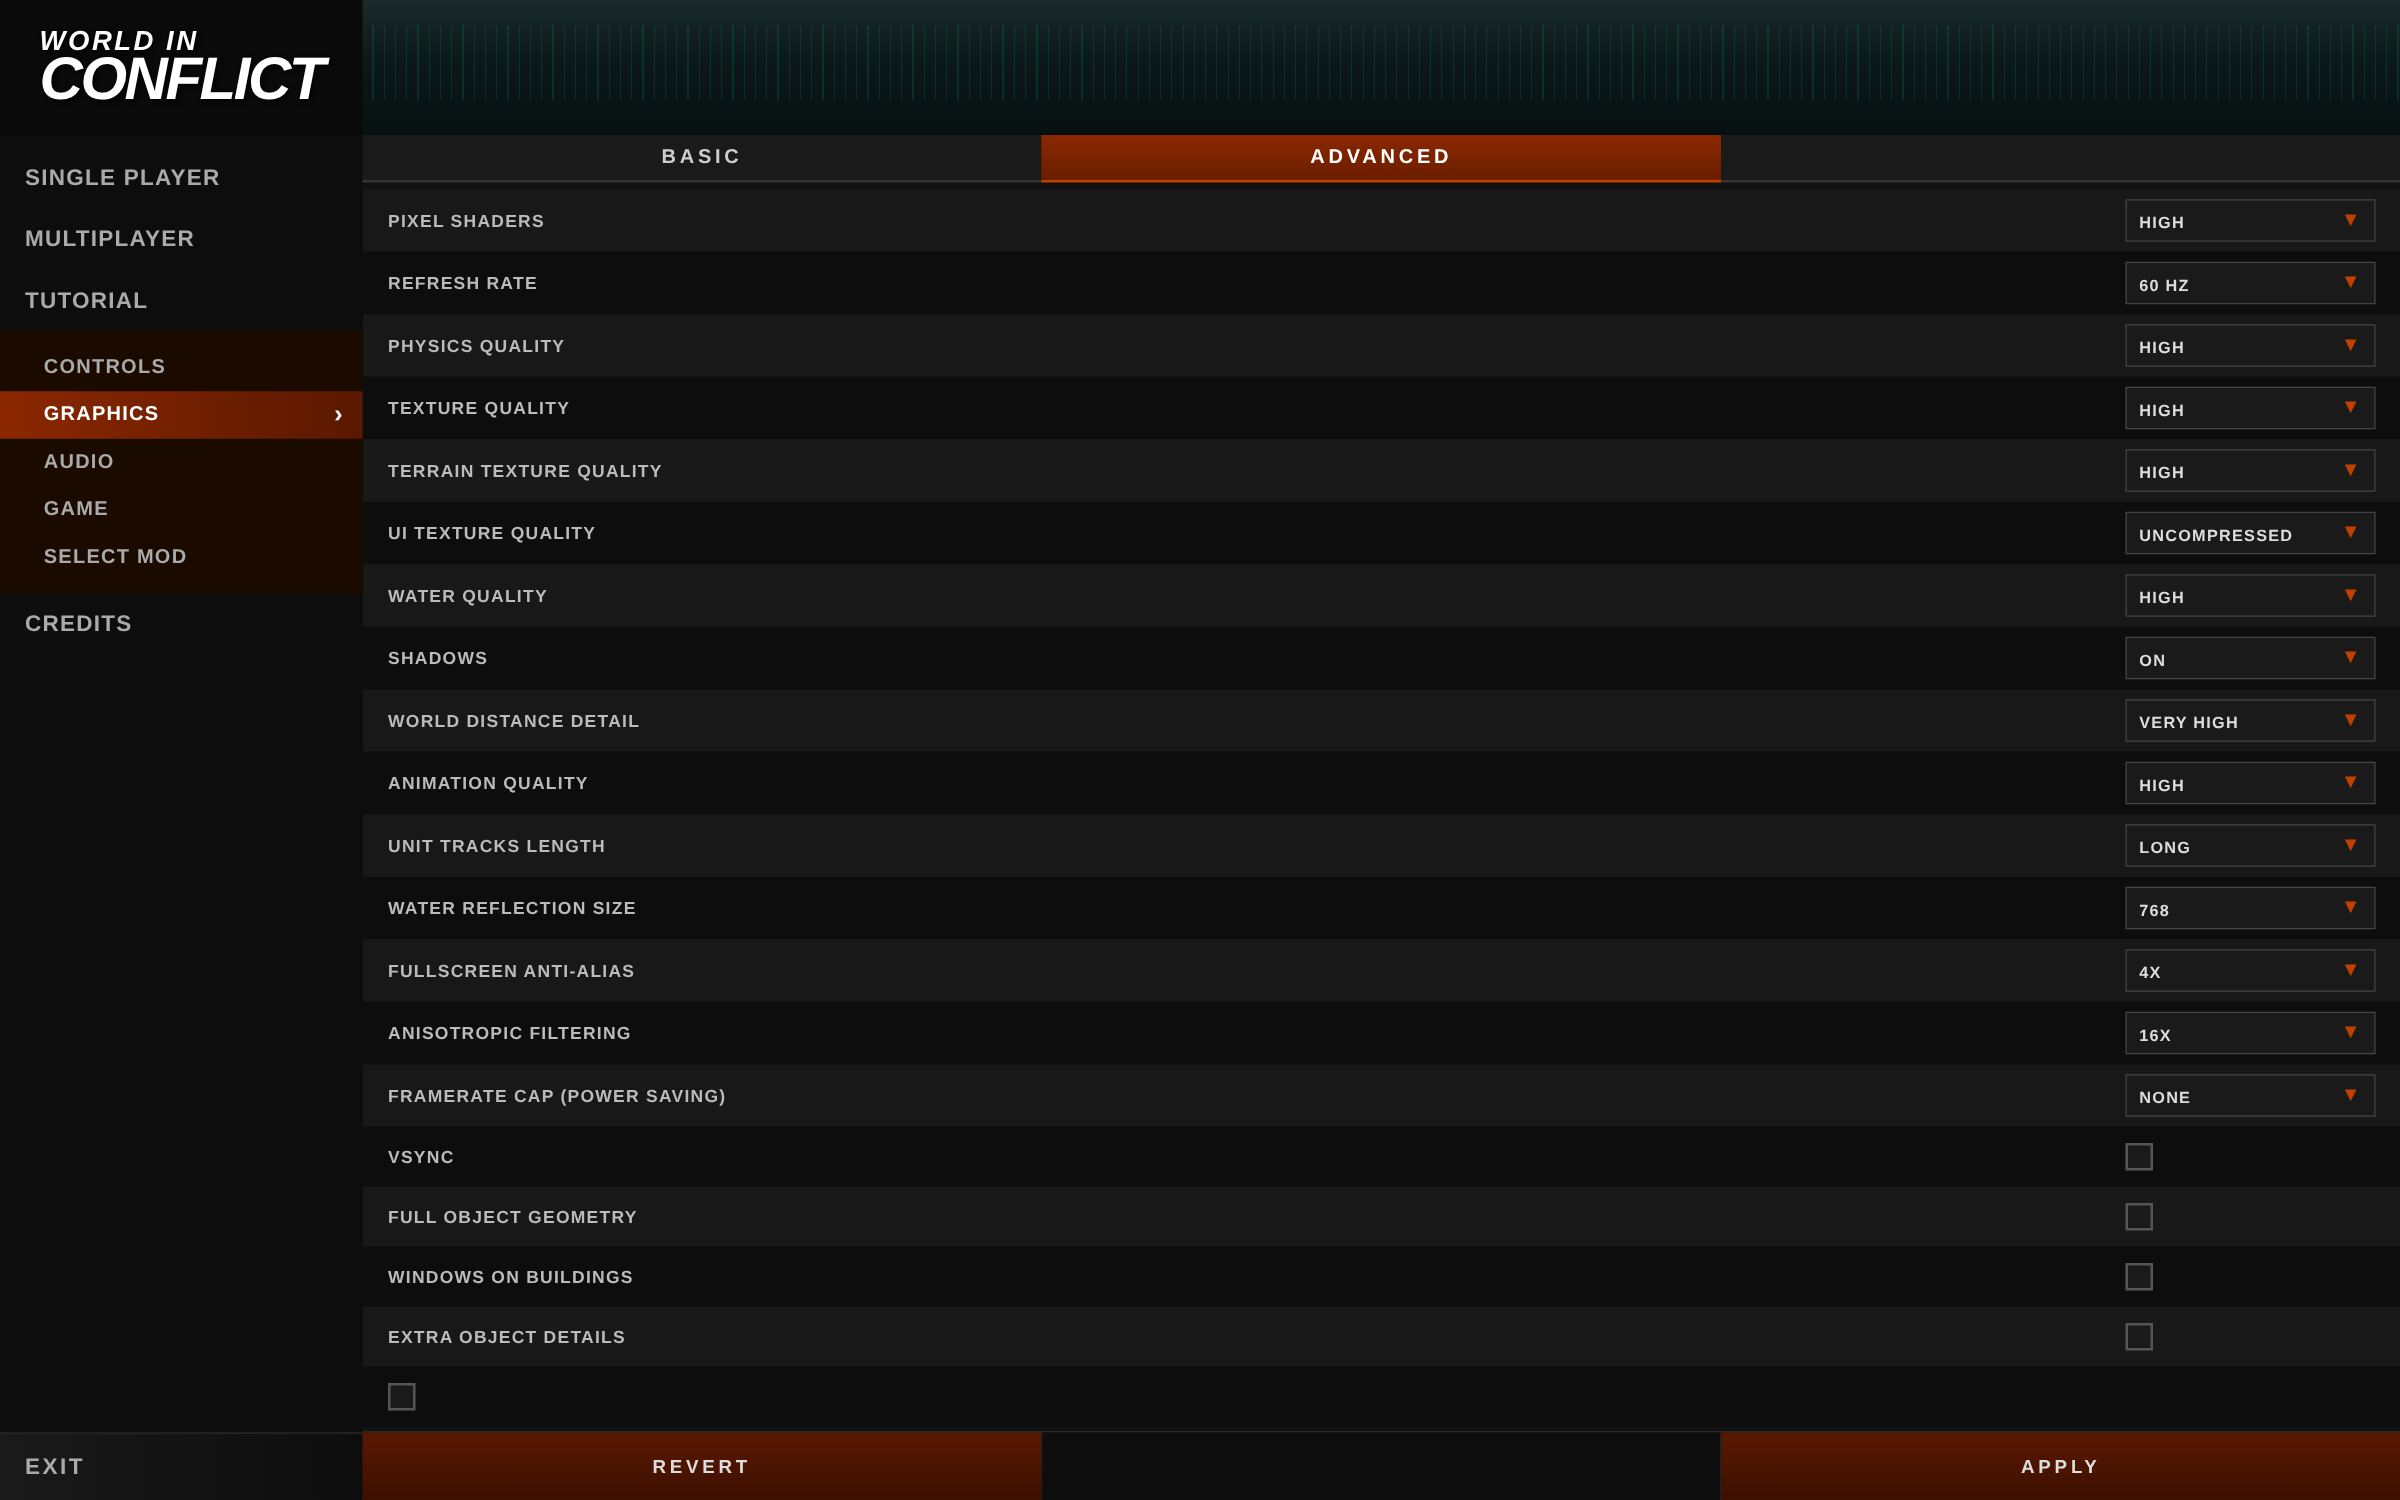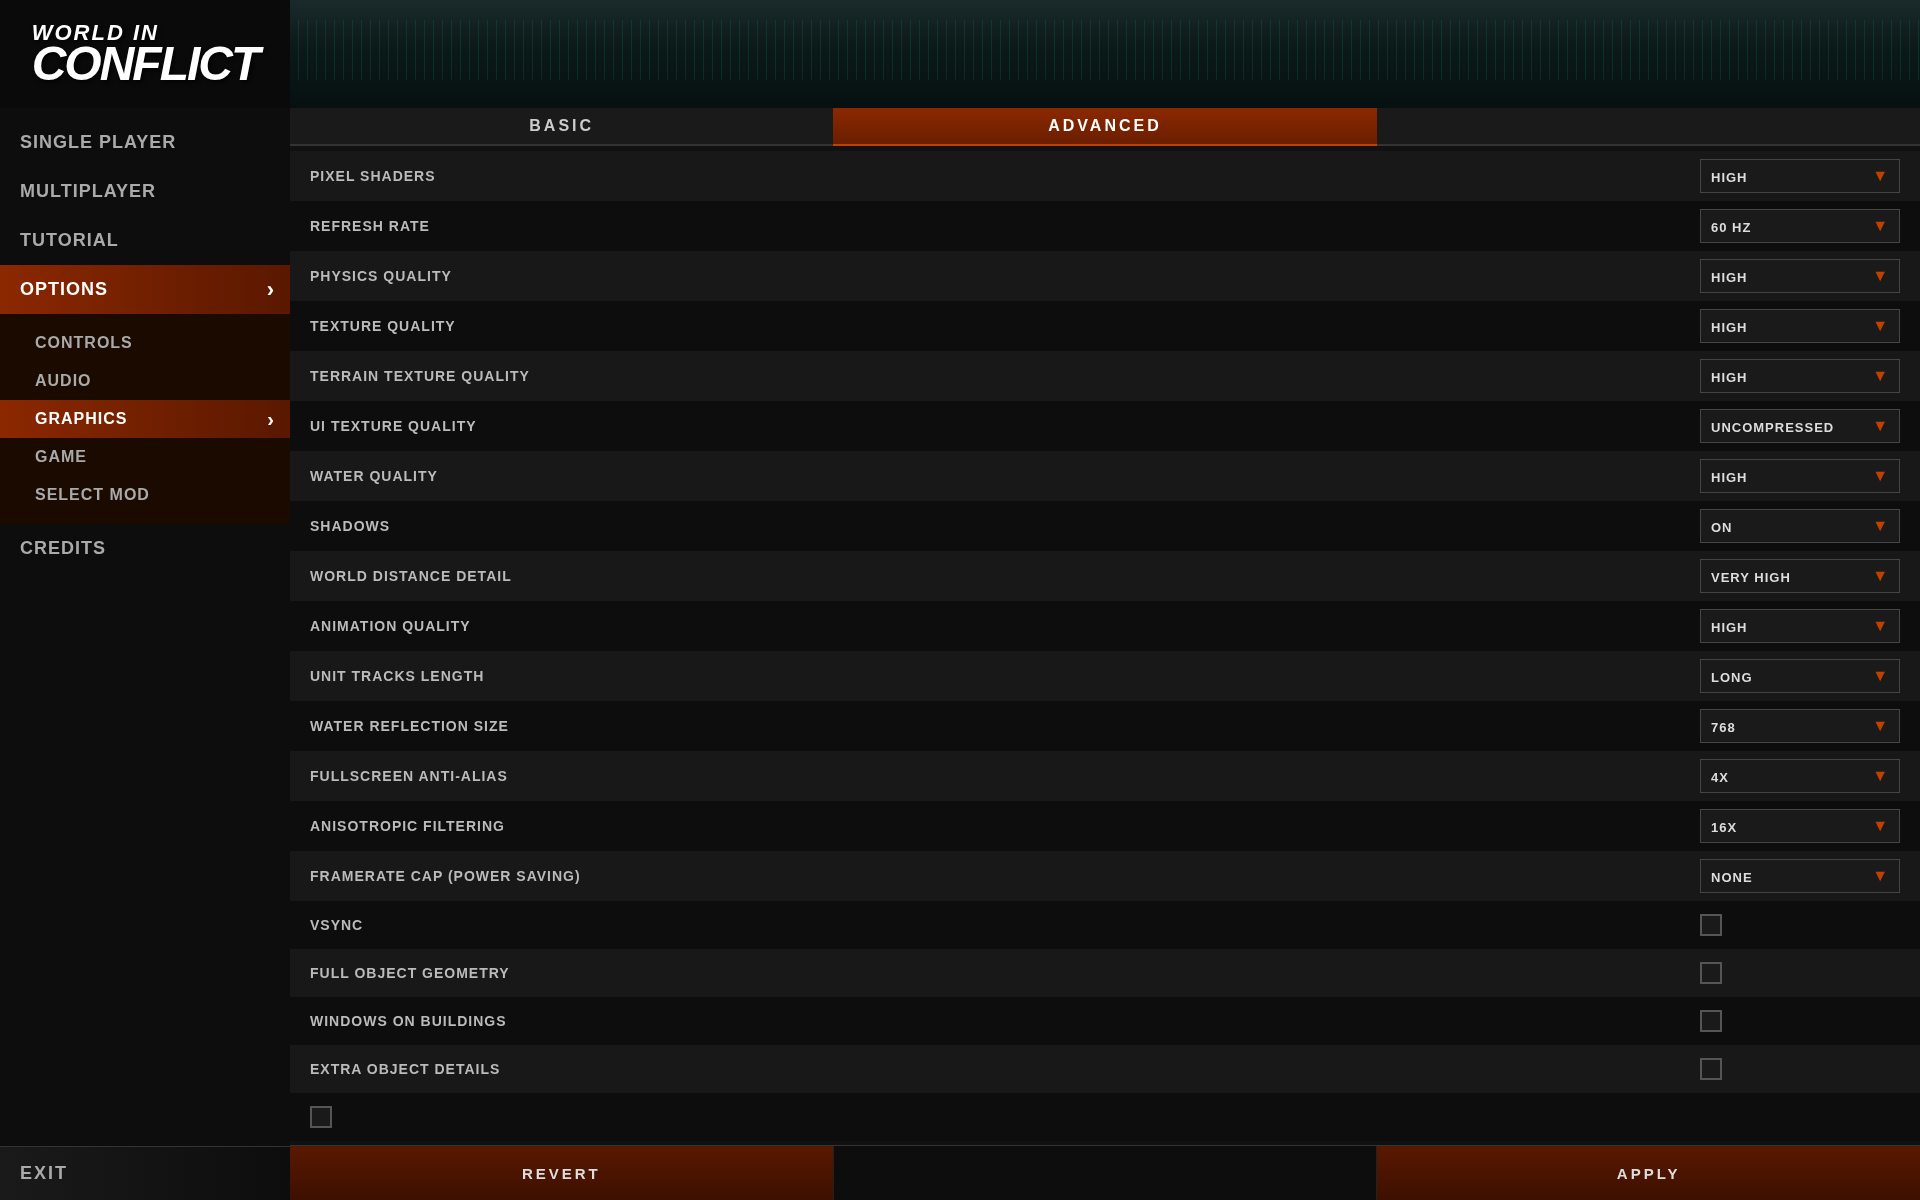--- a/index.html
+++ b/index.html
@@ -345,33 +345,30 @@
 
     <div class="sidebar-item">
       <span>SINGLE PLAYER</span>
     </div>
     <div class="sidebar-item">
       <span>MULTIPLAYER</span>
     </div>
     <div class="sidebar-item">
       <span>TUTORIAL</span>
     </div>
-    <div class="sidebar-item active">
-      <span>OPTIONS</span>
-    </div>
 
     <div class="sidebar-sub">
       <div class="sidebar-sub-item">
         <span>CONTROLS</span>
       </div>
+      <div class="sidebar-sub-item active">
+        <span>GRAPHICS</span>
+      </div>
       <div class="sidebar-sub-item">
         <span>AUDIO</span>
-      </div>
-      <div class="sidebar-sub-item active">
-        <span>GRAPHICS</span>
       </div>
       <div class="sidebar-sub-item">
         <span>GAME</span>
       </div>
       <div class="sidebar-sub-item">
         <span>SELECT MOD</span>
       </div>
     </div>
 
     <div class="sidebar-item">

